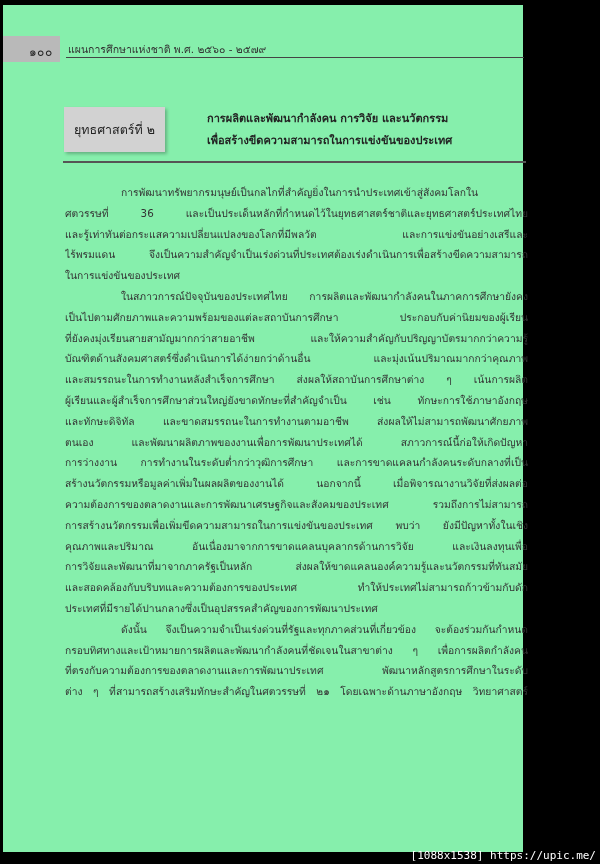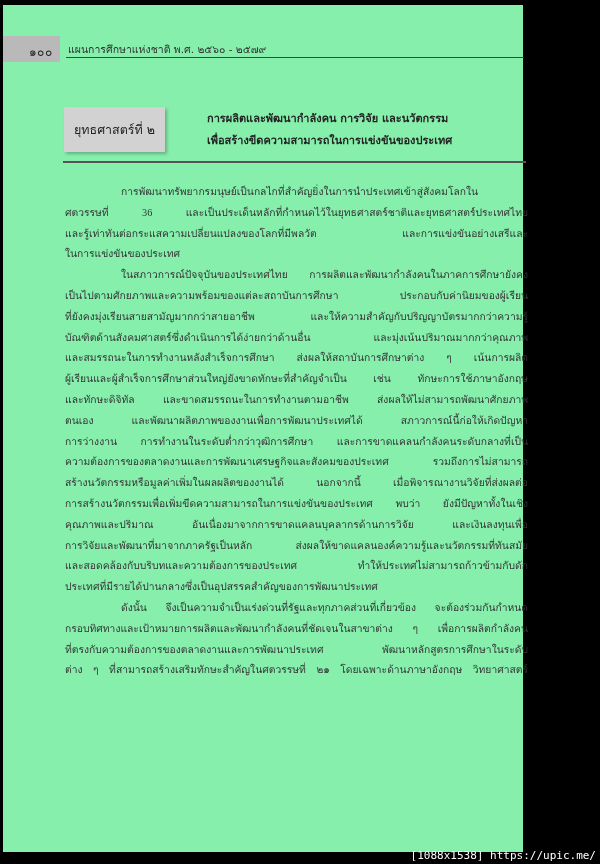--- a/index.html
+++ b/index.html
@@ -35,21 +35,21 @@
     font-size:11px; font-weight:bold; color:#222; line-height:22px;
   }
   .divider {
     position:absolute; left:60px; top:156px; width:463px; height:2px; background:#555;
   }
   .body-text {
     position:absolute; left:62px; top:177px; width:463px;
   }
   .line {
     height:20.8px; line-height:20.8px; font-size:10.3px; color:#333;
-    white-space:nowrap; text-align:justify; text-align-last:justify; overflow:hidden;font-family:Liberation Serif, serif;
+    white-space:nowrap; text-align:justify; text-align-last:justify; overflow:hidden;
   }
   .line.indent { padding-left:56px; }
   .line.last { text-align-last:left; }
   .footer-bar {
     position:absolute; left:0; top:852px; width:600px; height:12px; background:#000;
   }
   .footer-text {
     position:absolute; right:4px; top:849px; font-size:11px; color:#fff;
     font-family: "DejaVu Sans Mono", monospace;
   }
@@ -69,32 +69,33 @@
   <div class="strat-title">
     <div>การผลิตและพัฒนากำลังคน การวิจัย และนวัตกรรม</div>
     <div>เพื่อสร้างขีดความสามารถในการแข่งขันของประเทศ</div>
   </div>
   <div class="divider"></div>
 
   <div class="body-text">
     <div class="line indent">การพัฒนาทรัพยากรมนุษย์เป็นกลไกที่สำคัญยิ่งในการนำประเทศเข้าสู่สังคมโลกใน</div>
     <div class="line">ศตวรรษที่ 36 และเป็นประเด็นหลักที่กำหนดไว้ในยุทธศาสตร์ชาติและยุทธศาสตร์ประเทศไทย</div>
     <div class="line">และรู้เท่าทันต่อกระแสความเปลี่ยนแปลงของโลกที่มีพลวัต และการแข่งขันอย่างเสรีและ</div>
+    <div class="line">ไร้พรมแดน จึงเป็นความสำคัญจำเป็นเร่งด่วนที่ประเทศต้องเร่งดำเนินการเพื่อสร้างขีดความสามารถ</div>
     <div class="line last">ในการแข่งขันของประเทศ</div>
     <div class="line indent">ในสภาวการณ์ปัจจุบันของประเทศไทย การผลิตและพัฒนากำลังคนในภาคการศึกษายังคง</div>
     <div class="line">เป็นไปตามศักยภาพและความพร้อมของแต่ละสถาบันการศึกษา ประกอบกับค่านิยมของผู้เรียน</div>
     <div class="line">ที่ยังคงมุ่งเรียนสายสามัญมากกว่าสายอาชีพ และให้ความสำคัญกับปริญญาบัตรมากกว่าความรู้</div>
     <div class="line">บัณฑิตด้านสังคมศาสตร์ซึ่งดำเนินการได้ง่ายกว่าด้านอื่น และมุ่งเน้นปริมาณมากกว่าคุณภาพ</div>
     <div class="line">และสมรรถนะในการทำงานหลังสำเร็จการศึกษา ส่งผลให้สถาบันการศึกษาต่าง ๆ เน้นการผลิต</div>
     <div class="line">ผู้เรียนและผู้สำเร็จการศึกษาส่วนใหญ่ยังขาดทักษะที่สำคัญจำเป็น เช่น ทักษะการใช้ภาษาอังกฤษ</div>
     <div class="line">และทักษะดิจิทัล และขาดสมรรถนะในการทำงานตามอาชีพ ส่งผลให้ไม่สามารถพัฒนาศักยภาพ</div>
     <div class="line">ตนเอง และพัฒนาผลิตภาพของงานเพื่อการพัฒนาประเทศได้ สภาวการณ์นี้ก่อให้เกิดปัญหา</div>
     <div class="line">การว่างงาน การทำงานในระดับต่ำกว่าวุฒิการศึกษา และการขาดแคลนกำลังคนระดับกลางที่เป็น</div>
+    <div class="line">สร้างนวัตกรรมหรือมูลค่าเพิ่มในผลผลิตของงานได้ นอกจากนี้ เมื่อพิจารณางานวิจัยที่ส่งผลต่อ</div>
     <div class="line">ความต้องการของตลาดงานและการพัฒนาเศรษฐกิจและสังคมของประเทศ รวมถึงการไม่สามารถ</div>
-    <div class="line">สร้างนวัตกรรมหรือมูลค่าเพิ่มในผลผลิตของงานได้ นอกจากนี้ เมื่อพิจารณางานวิจัยที่ส่งผลต่อ</div>
     <div class="line">การสร้างนวัตกรรมเพื่อเพิ่มขีดความสามารถในการแข่งขันของประเทศ พบว่า ยังมีปัญหาทั้งในเชิง</div>
     <div class="line">คุณภาพและปริมาณ อันเนื่องมาจากการขาดแคลนบุคลากรด้านการวิจัย และเงินลงทุนเพื่อ</div>
     <div class="line">การวิจัยและพัฒนาที่มาจากภาครัฐเป็นหลัก ส่งผลให้ขาดแคลนองค์ความรู้และนวัตกรรมที่ทันสมัย</div>
     <div class="line">และสอดคล้องกับบริบทและความต้องการของประเทศ ทำให้ประเทศไม่สามารถก้าวข้ามกับดัก</div>
     <div class="line last">ประเทศที่มีรายได้ปานกลางซึ่งเป็นอุปสรรคสำคัญของการพัฒนาประเทศ</div>
     <div class="line indent">ดังนั้น จึงเป็นความจำเป็นเร่งด่วนที่รัฐและทุกภาคส่วนที่เกี่ยวข้อง จะต้องร่วมกันกำหนด</div>
     <div class="line">กรอบทิศทางและเป้าหมายการผลิตและพัฒนากำลังคนที่ชัดเจนในสาขาต่าง ๆ เพื่อการผลิตกำลังคน</div>
     <div class="line">ที่ตรงกับความต้องการของตลาดงานและการพัฒนาประเทศ พัฒนาหลักสูตรการศึกษาในระดับ</div>
     <div class="line">ต่าง ๆ ที่สามารถสร้างเสริมทักษะสำคัญในศตวรรษที่ ๒๑ โดยเฉพาะด้านภาษาอังกฤษ วิทยาศาสตร์</div>
   </div>

